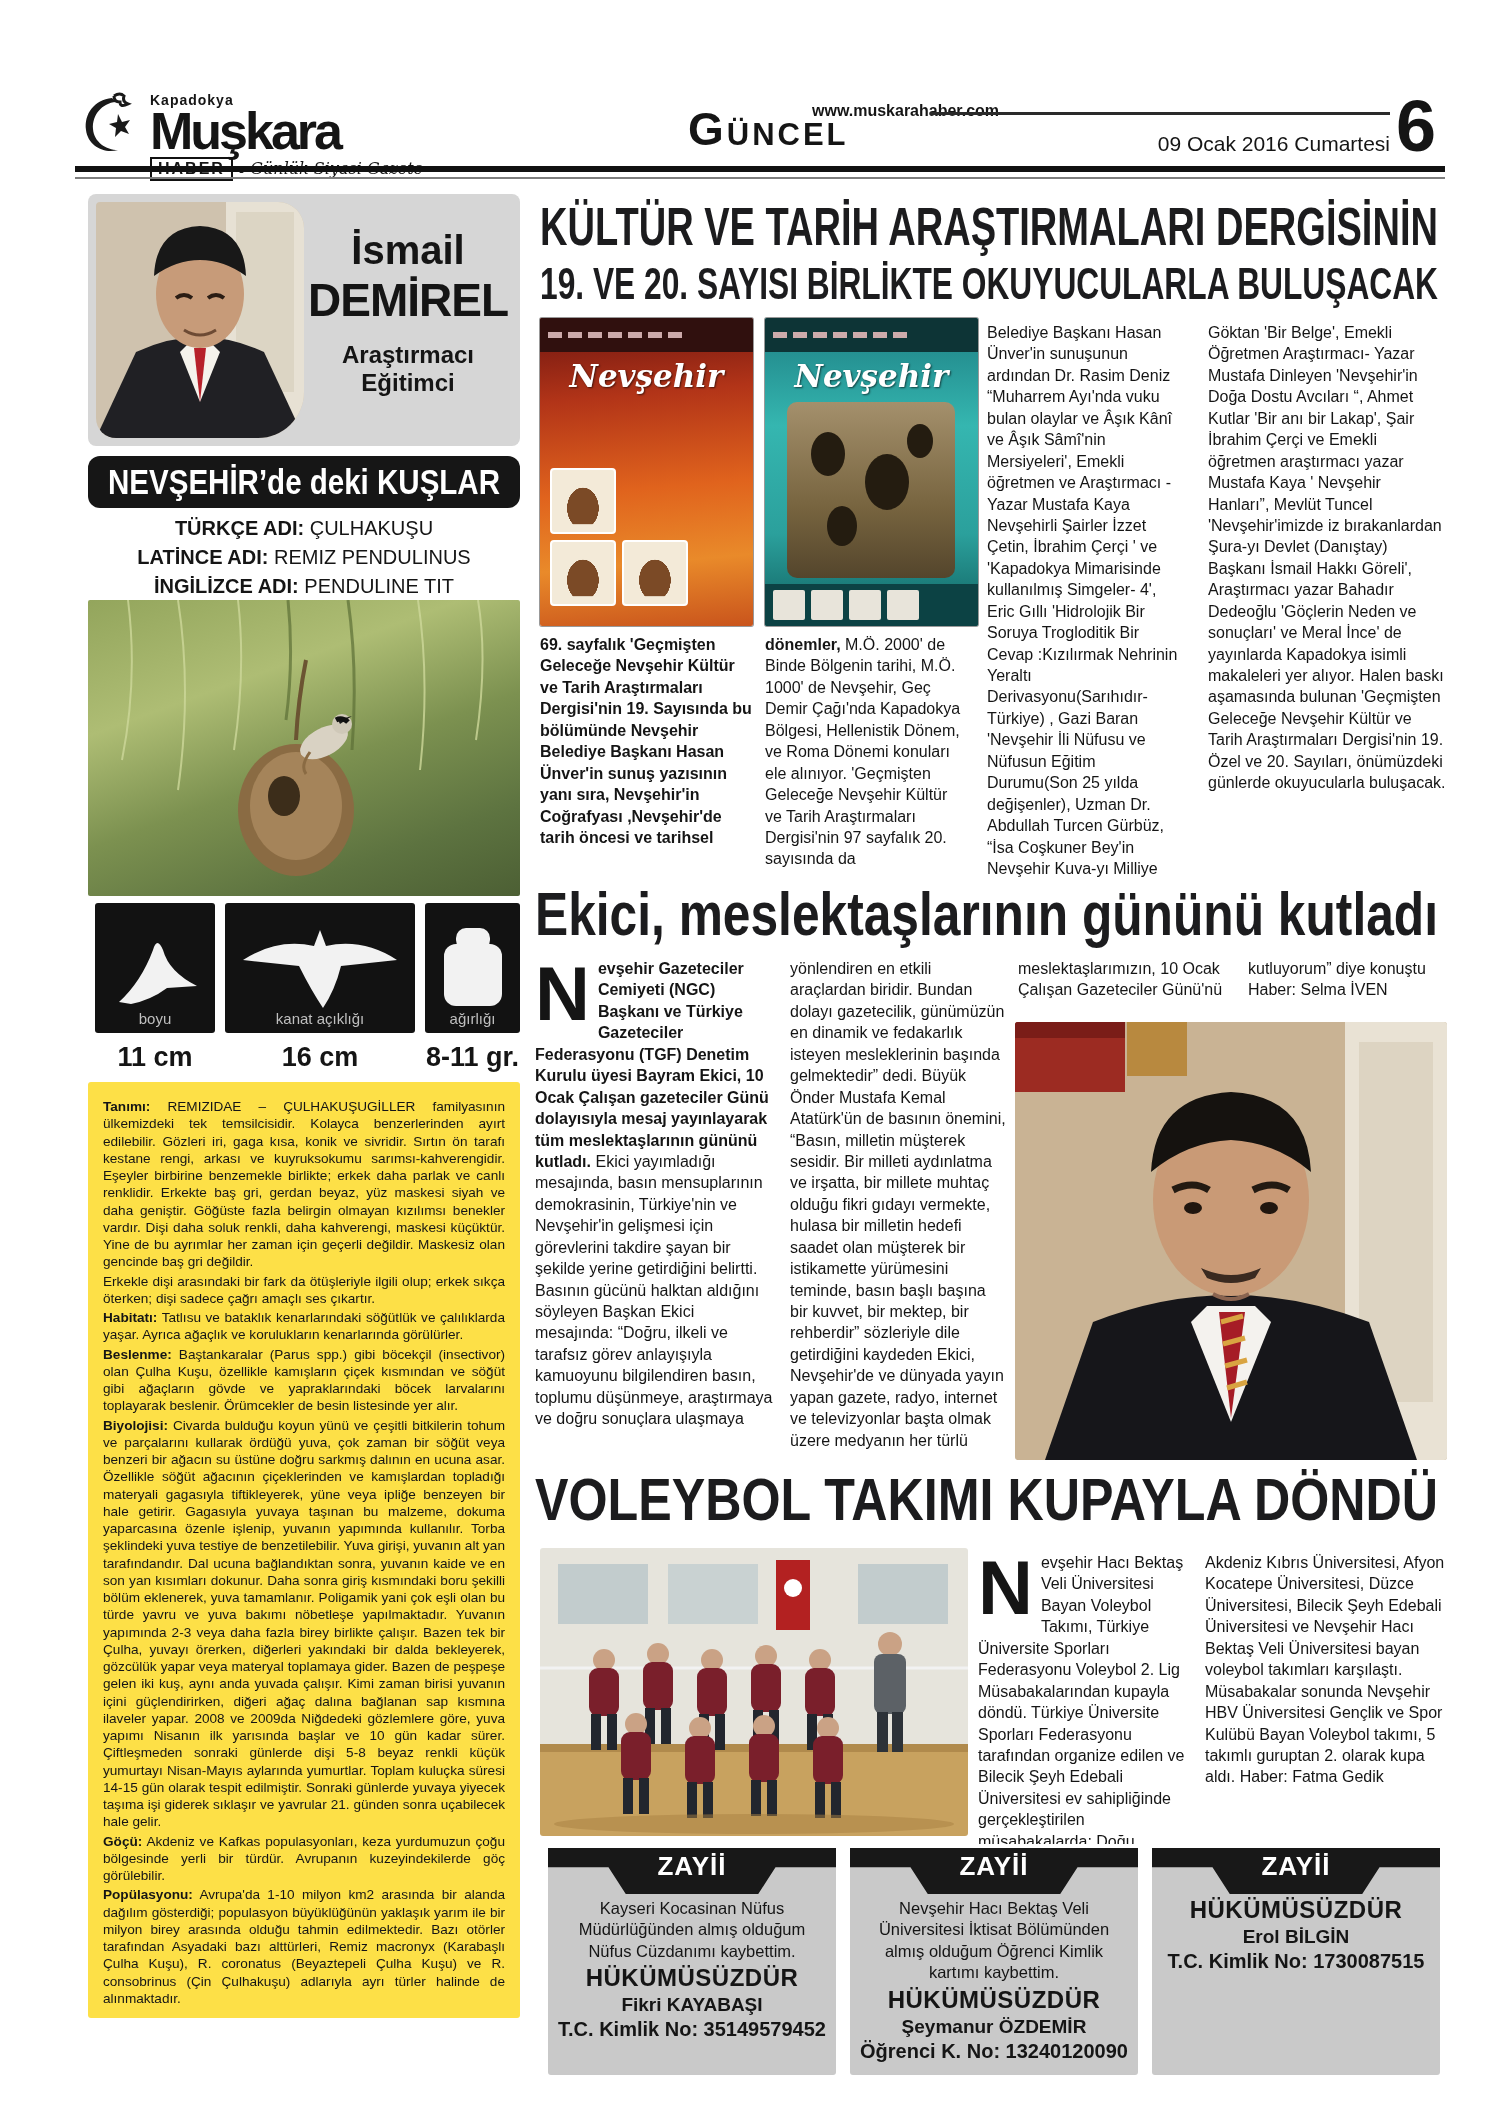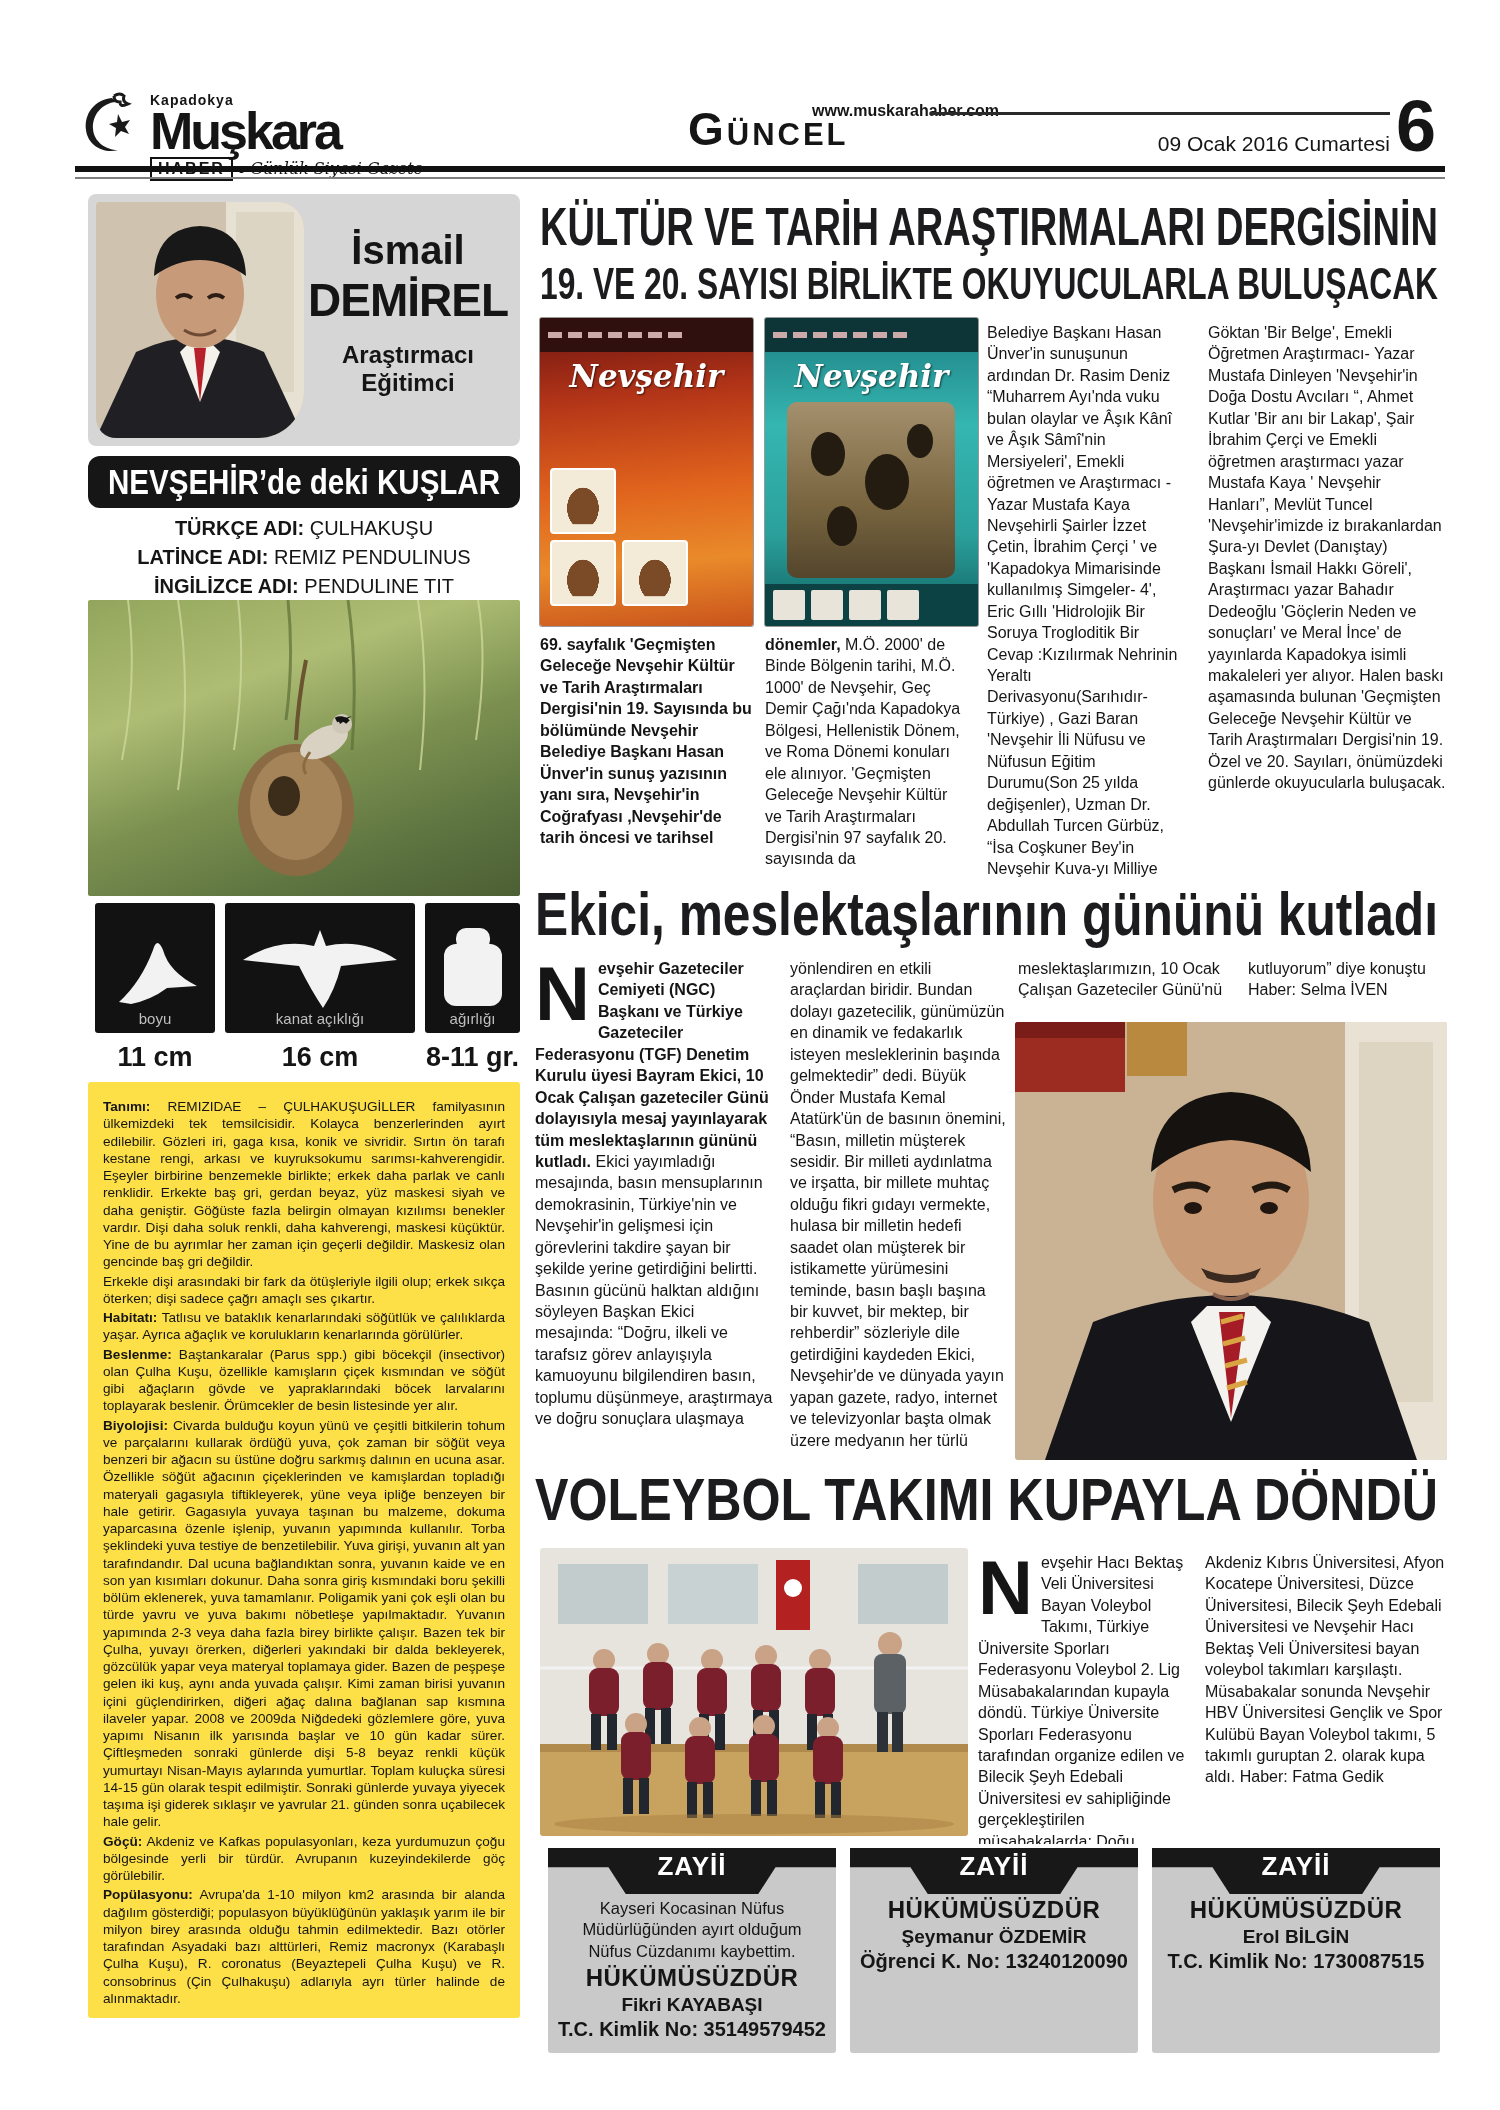--- a/index.html
+++ b/index.html
@@ -342,29 +342,30 @@
   <div class="abs body-col" style="left:978px;top:1552px;width:218px;height:292px;">
     <span class="dropcap">N</span><span>evşehir Hacı Bektaş Veli Üniversitesi Bayan Voleybol Takımı, Türkiye Üniversite Sporları Federasyonu Voleybol 2. Lig Müsabakalarından kupayla döndü. Türkiye Üniversite Sporları Federasyonu tarafından organize edilen ve Bilecik Şeyh Edebali Üniversitesi ev sahipliğinde gerçekleştirilen müsabakalarda; Doğu</span>
   </div>
   <div class="abs body-col" style="left:1205px;top:1552px;width:241px;height:292px;">Akdeniz Kıbrıs Üniversitesi, Afyon Kocatepe Üniversitesi, Düzce Üniversitesi, Bilecik Şeyh Edebali Üniversitesi ve Nevşehir Hacı Bektaş Veli Üniversitesi bayan voleybol takımları karşılaştı. Müsabakalar sonunda Nevşehir HBV Üniversitesi Gençlik ve Spor Kulübü Bayan Voleybol takımı, 5 takımlı guruptan 2.  olarak kupa aldı. Haber: Fatma Gedik</div>
 
   <div class="abs zayii-row" style="left:548px;top:1848px;width:892px;">
     <div class="zayii-box">
       <div class="zayii-ribbon">
         <span class="zayii-title">ZAYİİ</span>
       </div>
-      <div class="zayii-body">Kayseri Kocasinan Nüfus Müdürlüğünden ayırt olduğum Nüfus Cüzdanımı kaybettim.</div>
+      <div class="zayii-body">Kayseri Kocasinan Nüfus Müdürlüğünden almış olduğum Nüfus Cüzdanımı kaybettim.</div>
       <div class="zayii-emph">HÜKÜMÜSÜZDÜR</div>
       <div class="zayii-name">Fikri KAYABAŞI</div>
       <div class="zayii-id">T.C. Kimlik No: 35149579452</div>
     </div>
     <div class="zayii-box">
       <div class="zayii-ribbon">
         <span class="zayii-title">ZAYİİ</span>
       </div>
+      <div class="zayii-body">Nevşehir Hacı Bektaş Veli Üniversitesi İktisat Bölümünden almış olduğum Öğrenci Kimlik kartımı kaybettim.</div>
       <div class="zayii-emph">HÜKÜMÜSÜZDÜR</div>
       <div class="zayii-name">Şeymanur ÖZDEMİR</div>
       <div class="zayii-id">Öğrenci K. No: 13240120090</div>
     </div>
     <div class="zayii-box">
       <div class="zayii-ribbon">
         <span class="zayii-title">ZAYİİ</span>
       </div>
       <div class="zayii-emph">HÜKÜMÜSÜZDÜR</div>
       <div class="zayii-name">Erol BİLGİN</div>

